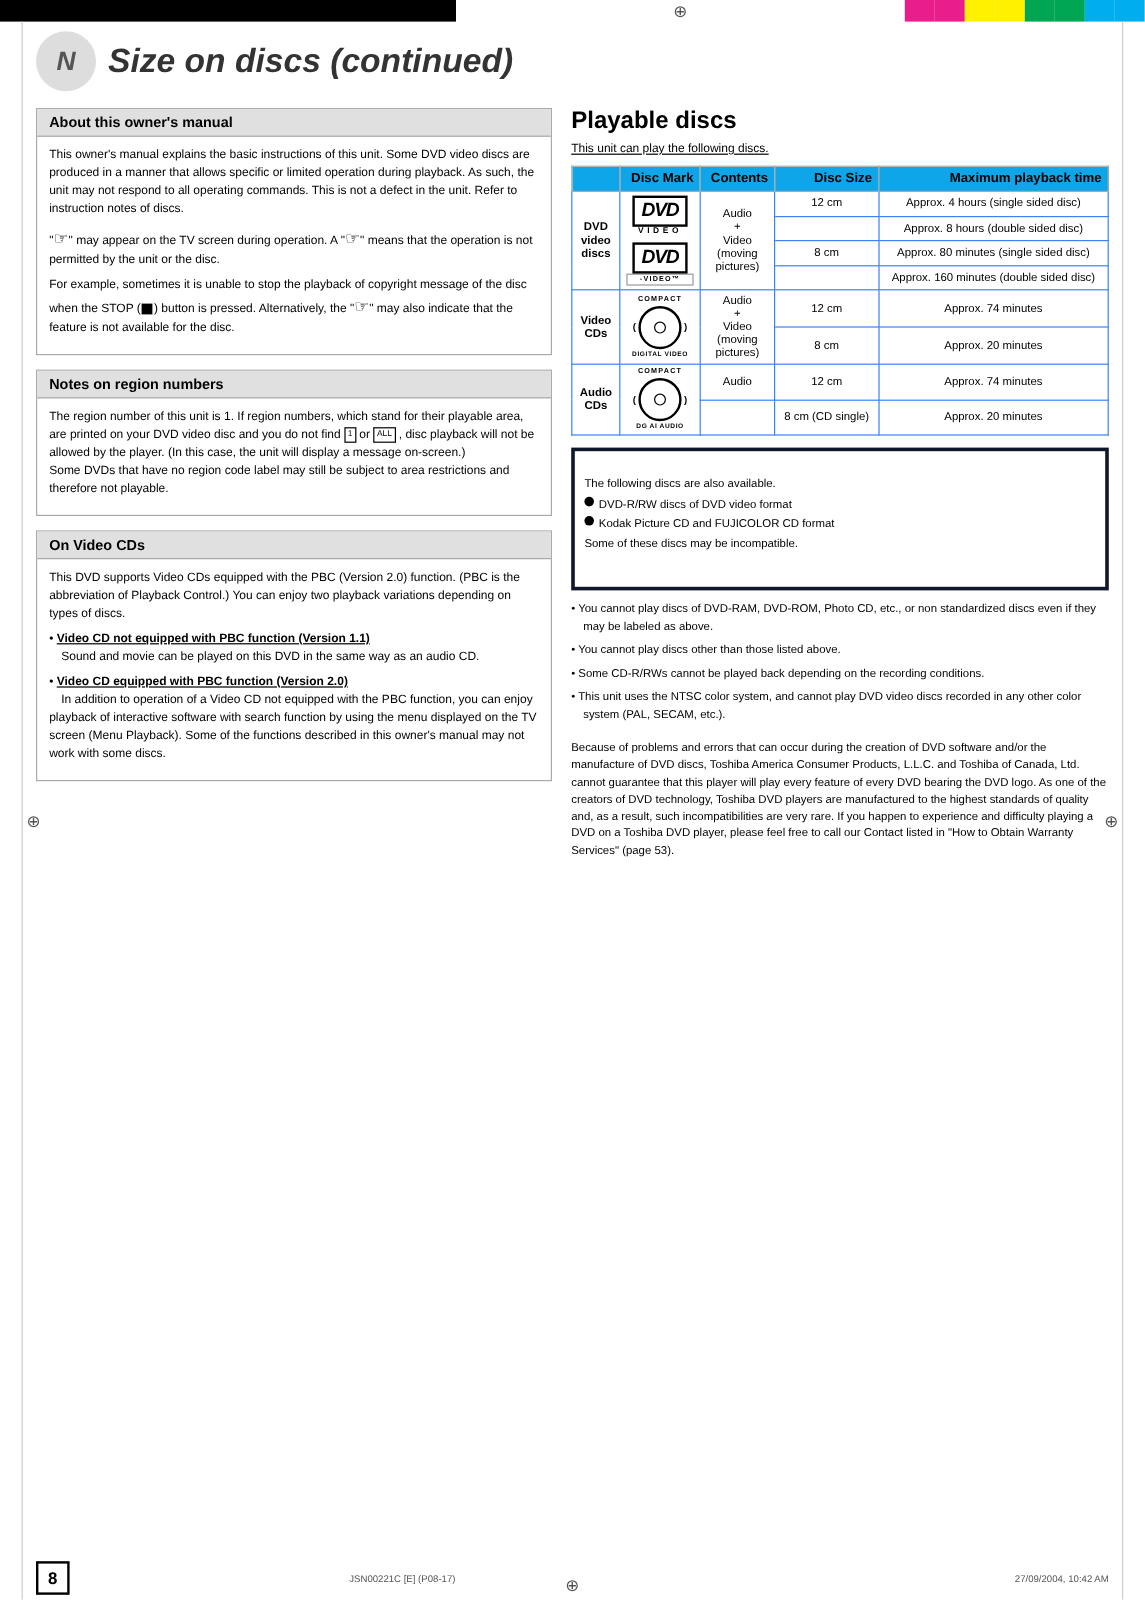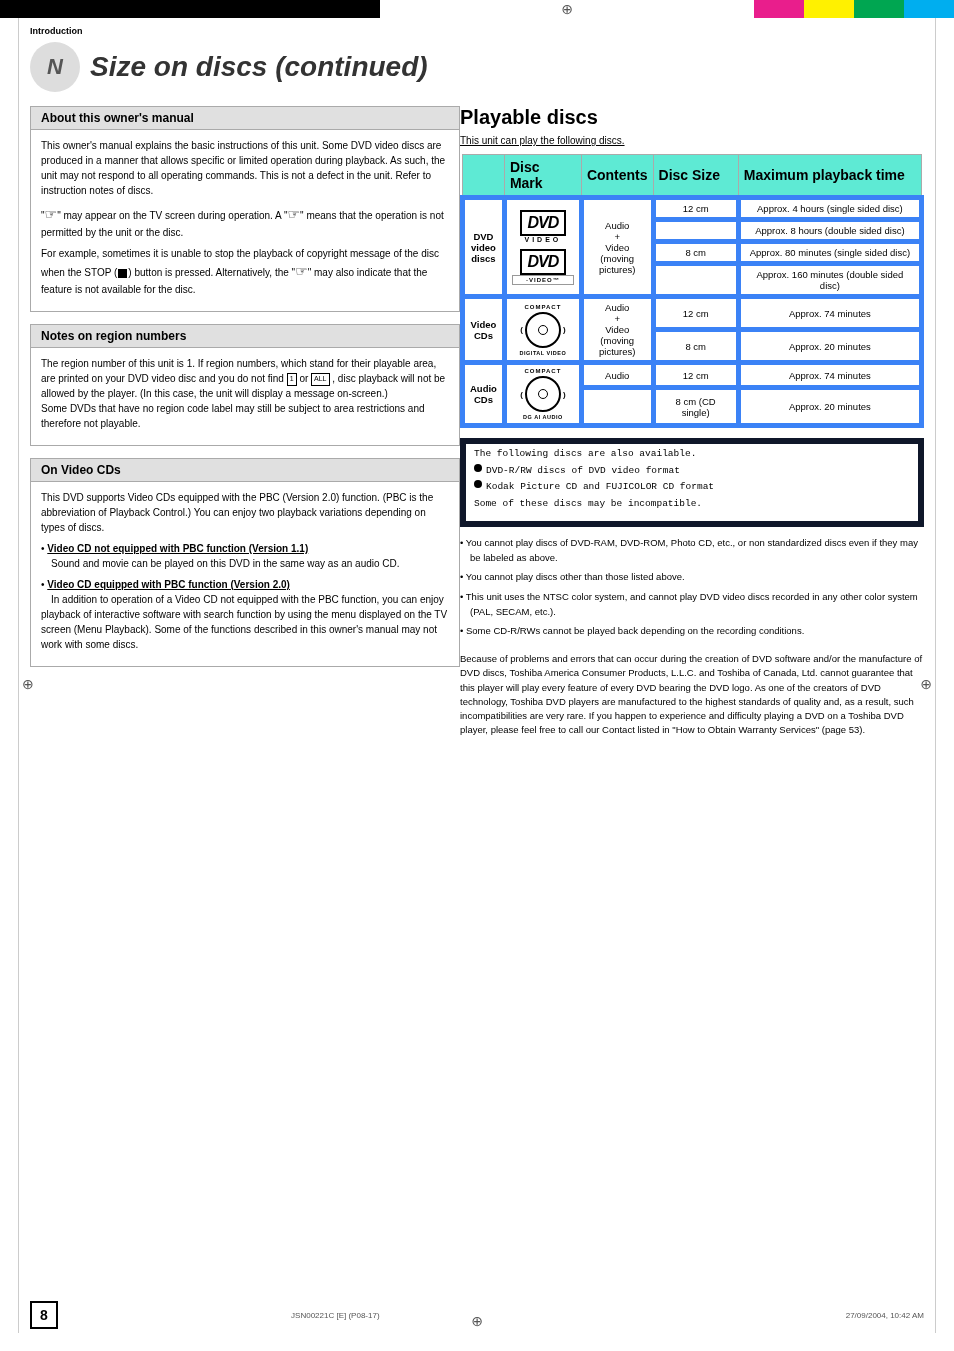--- a/index.html
+++ b/index.html
@@ -104,20 +104,21 @@
       align-items: center;
       justify-content: center;
       font-size: 22px;
       font-style: italic;
       color: #555;
     }
 
     
     .two-col {
       display: flex;
+      gap: 16px;
       margin-top: 10px;
     }
     .col-left {
       flex: 0 0 430px;
     }
     .col-right {
       flex: 1;
     }
 
     
@@ -151,28 +152,28 @@
     }
 
     
     .disc-table {
       width: 100%;
       border-collapse: collapse;
       font-size: 9.5px;
       margin-bottom: 10px;
     }
     .disc-table th {
-      background: #5eead4;
+      background: #0ea5e9;
       border: 1px solid #aaa;
       padding: 4px 5px;
-      text-align: left;
-      font-size: 14px;
+      text-align: right;
+      font-size: 11px;
     }
     .disc-table td {
-      border: 5px solid #3b82f6;
+      border: 1px solid #3b82f6;
       padding: 3px 5px;
       text-align: center;
       vertical-align: middle;
     }
     .disc-table .row-label {
       font-weight: bold;
       font-size: 9.5px;
       text-align: center;
     }
 
@@ -348,26 +349,25 @@
       font-weight: bold;
       text-align: center;
     }
 
     .col-header-row th {
       font-weight: bold;
     }
 
     
     .following-discs {
-      border: 6px solid #0f172a;
-      padding: 2px 8px;
+      border: 3px solid #0f172a;
+      padding: 20px 8px;
       font-size: 9.5px;
       line-height: 1.6;
       margin-bottom: 8px;
-      font-family: Liberation Mono, monospace;
     }
   </style>
 </head>
 <body>
 
 <div class="header-bar">
   <div class="header-black"></div>
   <div class="header-center">
     <span class="reg-mark">⊕</span>
   </div>
@@ -385,21 +385,20 @@
 
 <div class="page-border-left"></div>
 <div class="page-border-right"></div>
 
 <div class="left-reg">⊕</div>
 
 <div class="right-reg">⊕</div>
 
 <div class="content-area">
 
-  <div class="intro-label">Introduction</div>
 
   <div class="page-title">
     <div class="title-decoration">
       <span>N</span>
     </div>
     <span>Size on discs (continued)</span>
   </div>
 
   <div class="two-col">
 
@@ -555,22 +554,22 @@
             <span class="bullet-circle"></span>
             <span>Kodak Picture CD and FUJICOLOR CD format</span>
           </div>
           <div>Some of these discs may be incompatible.</div>
         </div>
       </div>
 
       <div class="bottom-notes">
         <p>• <span>You cannot play discs of DVD-RAM, DVD-ROM, Photo CD, etc., or non standardized discs even if they may be labeled as above.</span></p>
         <p>• <span>You cannot play discs other than those listed above.</span></p>
+        <p>• <span>Some CD-R/RWs cannot be played back depending on the recording conditions.</span></p>
         <p>• <span>This unit uses the NTSC color system, and cannot play DVD video discs recorded in any other color system (PAL, SECAM, etc.).</span></p>
-        <p>• <span>Some CD-R/RWs cannot be played back depending on the recording conditions.</span></p>
       </div>
 
       <div class="warning-para">Because of problems and errors that can occur during the creation of DVD software and/or the manufacture of DVD discs, Toshiba America Consumer Products, L.L.C. and Toshiba of Canada, Ltd. cannot guarantee that this player will play every feature of every DVD bearing the DVD logo. As one of the creators of DVD technology, Toshiba DVD players are manufactured to the highest standards of quality and, as a result, such incompatibilities are very rare. If you happen to experience and difficulty playing a DVD on a Toshiba DVD player, please feel free to call our Contact listed in "How to Obtain Warranty Services" (page 53).</div>
 
     </div>
   </div>
 </div>
 
 <div class="page-footer">
   <div class="page-num">8</div>

